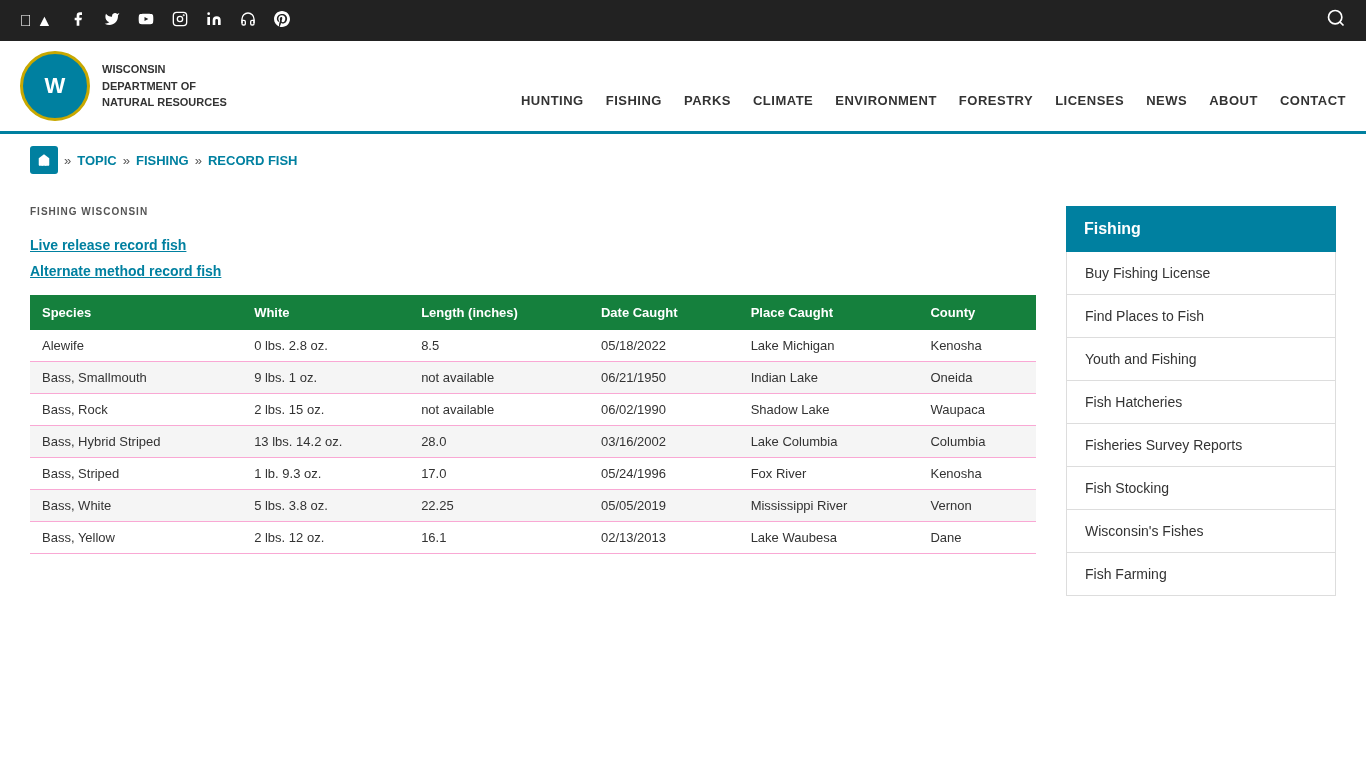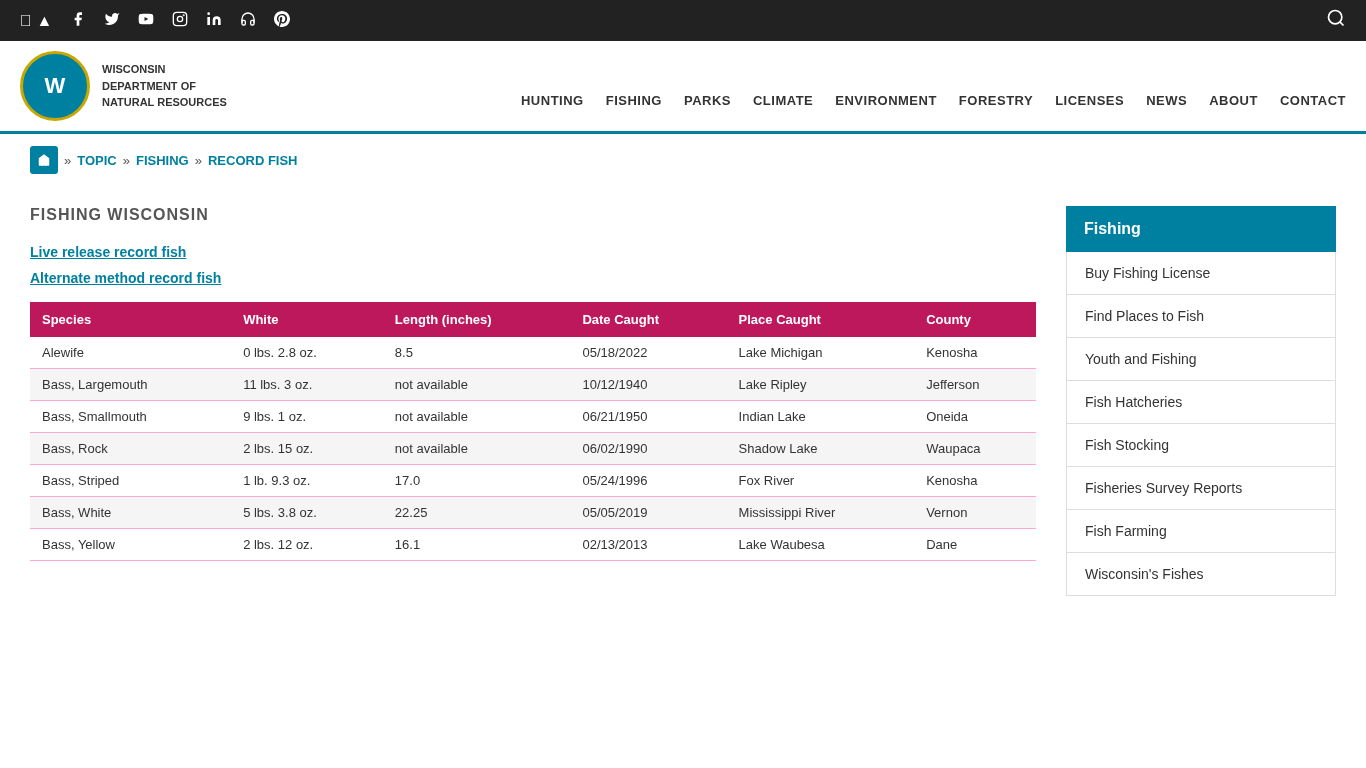--- a/index.html
+++ b/index.html
@@ -110,21 +110,21 @@
     }
     #page-title {
       font-size: 32px;
       font-weight: 900;
       text-transform: uppercase;
       color: #111;
       margin-bottom: 6px;
       font-family: Arial Black, Arial, sans-serif;
     }
     #page-subtitle {
-      font-size: 16px;
+      font-size: 10px;
       color: #555;
       margin-bottom: 20px;
       font-weight: bold;
       text-transform: uppercase;
       letter-spacing: 1px;
     }
     .record-link {
       display: block;
       color: #0080a0;
       text-decoration: underline;
@@ -135,21 +135,21 @@
     }
 
     
     #fish-table {
       width: 100%;
       border-collapse: collapse;
       margin-top: 16px;
       font-size: 13px;
     }
     #fish-table thead tr {
-      background: #be185d;
+      background: #15803d;
       color: #fff;
     }
     #fish-table thead th {
       padding: 10px 12px;
       text-align: left;
       font-weight: bold;
       font-size: 13px;
     }
     #fish-table tbody tr:nth-child(even) {
       background: #f5f5f5;
@@ -306,42 +306,42 @@
       <tbody id="table-body">
       <tr>
             <td>Alewife</td>
             <td>0 lbs. 2.8 oz.</td>
             <td>8.5</td>
             <td>05/18/2022</td>
             <td>Lake Michigan</td>
             <td>Kenosha</td>
           </tr>
           <tr>
-            <td>Bass, Largemouth</td>
-            <td>11 lbs. 3 oz.</td>
-            <td>not available</td>
-            <td>10/12/1940</td>
-            <td>Lake Ripley</td>
-            <td>Jefferson</td>
-          </tr>
-          <tr>
             <td>Bass, Smallmouth</td>
             <td>9 lbs. 1 oz.</td>
             <td>not available</td>
             <td>06/21/1950</td>
             <td>Indian Lake</td>
             <td>Oneida</td>
           </tr>
           <tr>
             <td>Bass, Rock</td>
             <td>2 lbs. 15 oz.</td>
             <td>not available</td>
             <td>06/02/1990</td>
             <td>Shadow Lake</td>
             <td>Waupaca</td>
+          </tr>
+          <tr>
+            <td>Bass, Hybrid Striped</td>
+            <td>13 lbs. 14.2 oz.</td>
+            <td>28.0</td>
+            <td>03/16/2002</td>
+            <td>Lake Columbia</td>
+            <td>Columbia</td>
           </tr>
           <tr>
             <td>Bass, Striped</td>
             <td>1 lb. 9.3 oz.</td>
             <td>17.0</td>
             <td>05/24/1996</td>
             <td>Fox River</td>
             <td>Kenosha</td>
           </tr>
           <tr>
@@ -364,19 +364,19 @@
     </table>
   </div>
 
   <div id="sidebar">
     <div id="sidebar-header">Fishing</div>
     <div id="sidebar-links">
     <a class="sidebar-link" href="#">Buy Fishing License</a>
         <a class="sidebar-link" href="#">Find Places to Fish</a>
         <a class="sidebar-link" href="#">Youth and Fishing</a>
         <a class="sidebar-link" href="#">Fish Hatcheries</a>
+        <a class="sidebar-link" href="#">Fisheries Survey Reports</a>
         <a class="sidebar-link" href="#">Fish Stocking</a>
-        <a class="sidebar-link" href="#">Fisheries Survey Reports</a>
+        <a class="sidebar-link" href="#">Wisconsin's Fishes</a>
         <a class="sidebar-link" href="#">Fish Farming</a>
-        <a class="sidebar-link" href="#">Wisconsin's Fishes</a>
       </div>
   </div>
 </div>
 
 </body></html>

